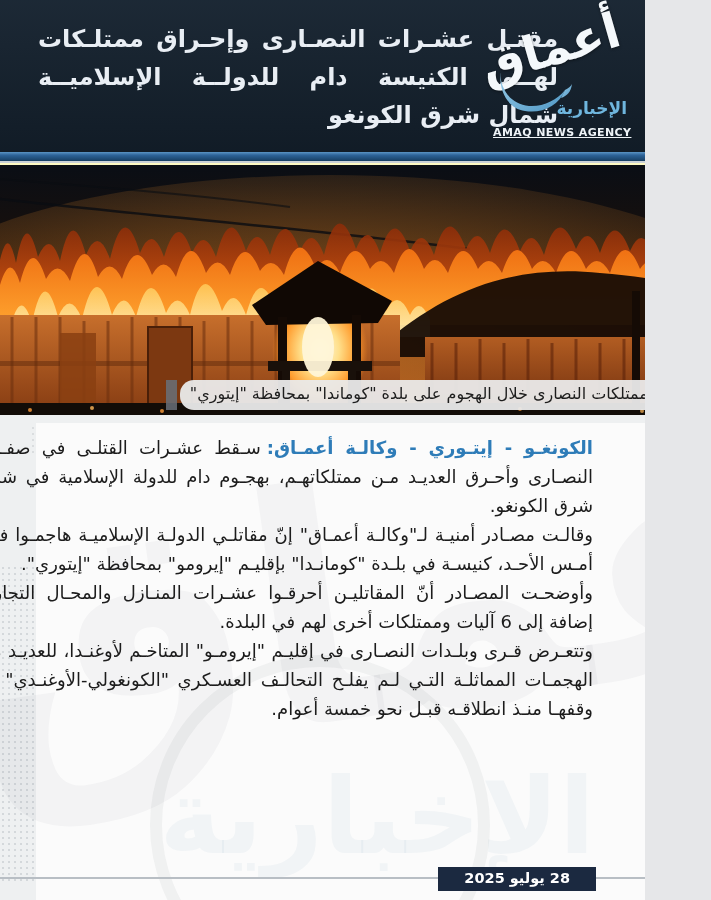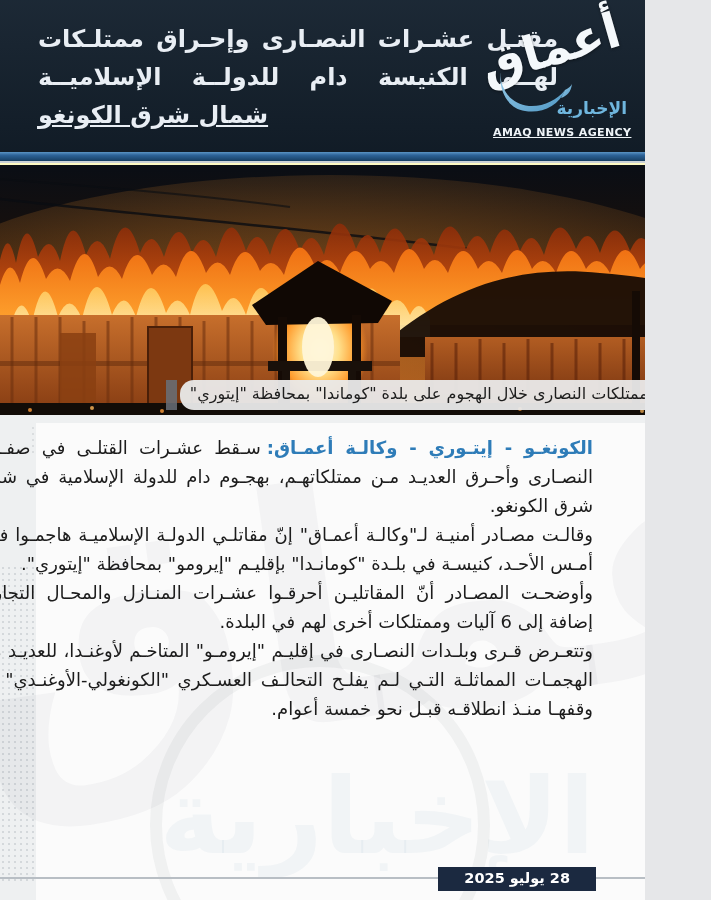--- a/index.html
+++ b/index.html
@@ -12,21 +12,21 @@
   .masthead{
     position:absolute;top:0;left:0;right:0;height:152px;
     background:linear-gradient(180deg,rgba(255,255,255,.03),rgba(0,0,0,.18)),var(--masthead-bg,#15222f);
   }
   .headline{
     position:absolute;top:20px;left:38px;width:520px;
     color:#e9eef4;font-weight:bold;font-size:24px;line-height:38px;
   }
   .h-line{white-space:nowrap;}
   .h-line.stretch{text-align:justify;text-align-last:justify;}
-  .h-line.last{text-align:left;text-decoration:underline;}
+  .h-line.last{text-align:right;}
   .logo{position:absolute;top:10px;right:14px;width:138px;text-align:center;color:#fff;}
   .wordmark-wrap{position:relative;height:84px;}
   .wordmark{
     position:absolute;right:10px;top:14px;
     font-size:48px;font-weight:bold;line-height:1;color:#f4f8fb;
     transform:rotate(-16deg);text-shadow:0 1px 3px rgba(0,0,0,.45);
   }
   .swoosh{position:absolute;left:2px;bottom:-18px;width:78px;height:52px;}
   .logo-ar{
     color:var(--logo-blue,#6fb6de);font-size:17px;font-weight:bold;

